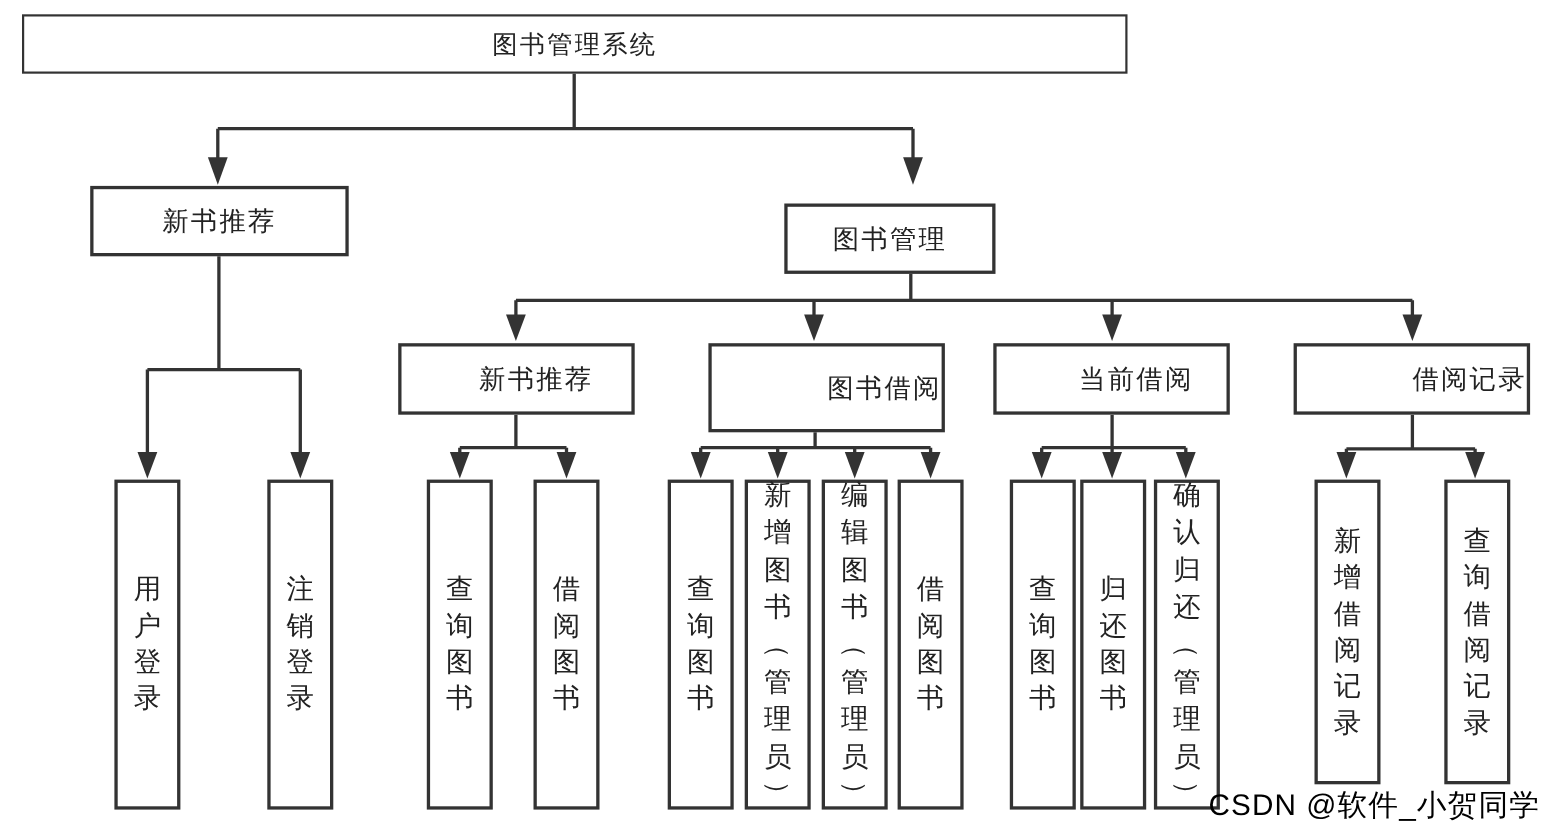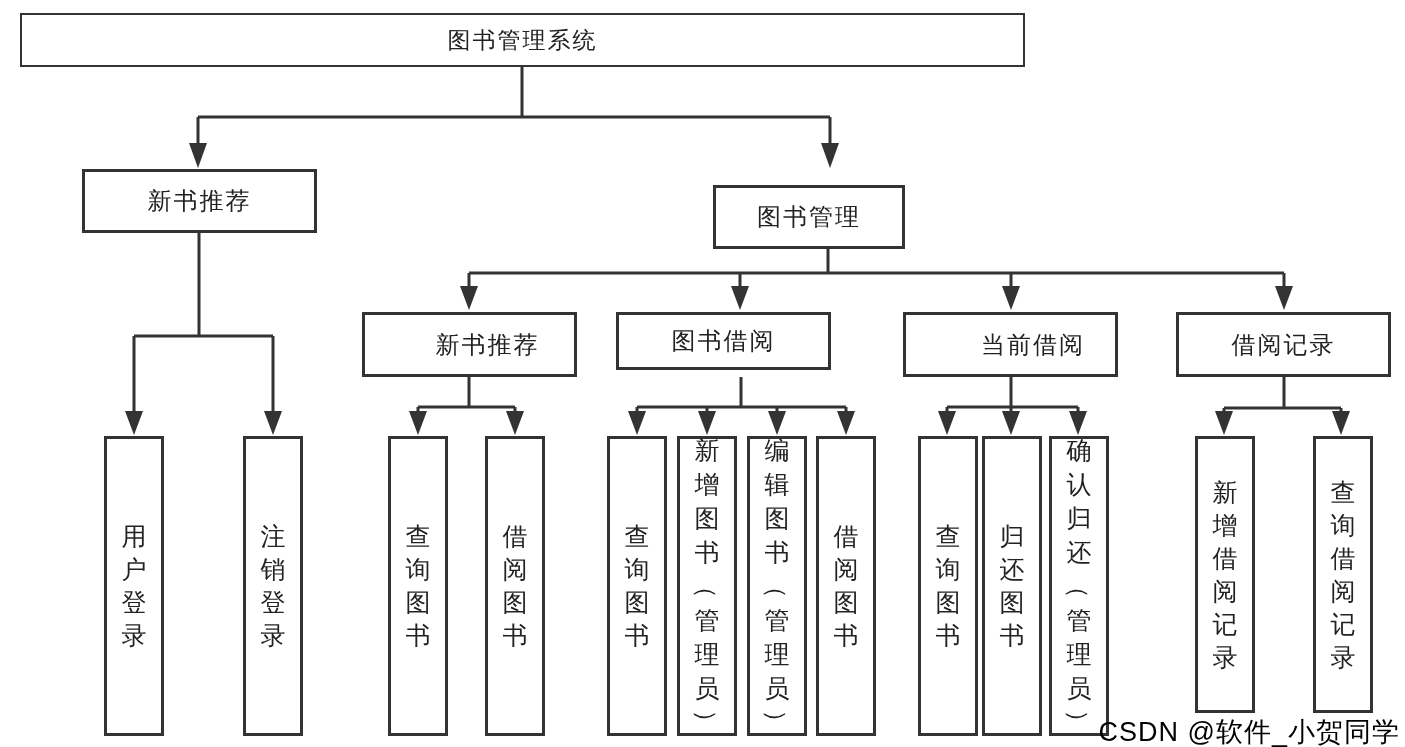--- a/index.html
+++ b/index.html
@@ -137,27 +137,27 @@
   <div class="node" style="left:82px; top:169px; width:235px; height:64px;">
     <span class="hlabel">新书推荐</span>
   </div>
   <div class="node" style="left:713px; top:169px; width:192px; height:64px;margin-top:16px;">
     <span class="hlabel">图书管理</span>
   </div>
 
   <div class="node" style="left:362px; top:312px; width:215px; height:65px;padding-left:36px;">
     <span class="hlabel">新书推荐</span>
   </div>
-  <div class="node" style="left:616px; top:312px; width:215px; height:58px;">
+  <div class="node" style="left:644px; top:312px; width:215px; height:81px;justify-content:flex-end;">
     <span class="hlabel">图书借阅</span>
   </div>
   <div class="node" style="left:903px; top:312px; width:215px; height:65px;padding-left:45px;">
     <span class="hlabel">当前借阅</span>
   </div>
-  <div class="node" style="left:1176px; top:312px; width:215px; height:65px;">
+  <div class="node" style="left:1176px; top:312px; width:215px; height:65px;justify-content:flex-end;">
     <span class="hlabel">借阅记录</span>
   </div>
 
   <div class="node leaf" style="left:104px; top:436px; width:60px; height:300px;">
     <div class="vtext">
         <span class="vchar">用</span>
         <span class="vchar">户</span>
         <span class="vchar">登</span>
         <span class="vchar">录</span>
       </div>

